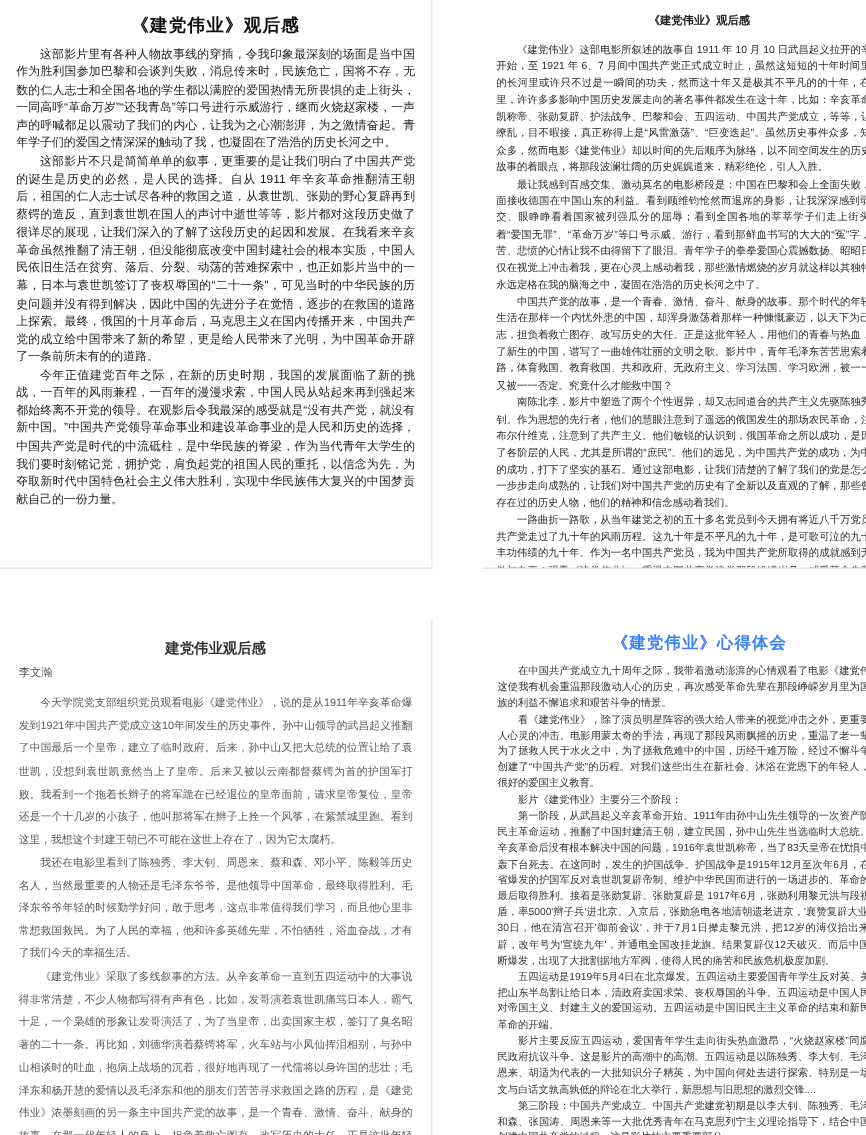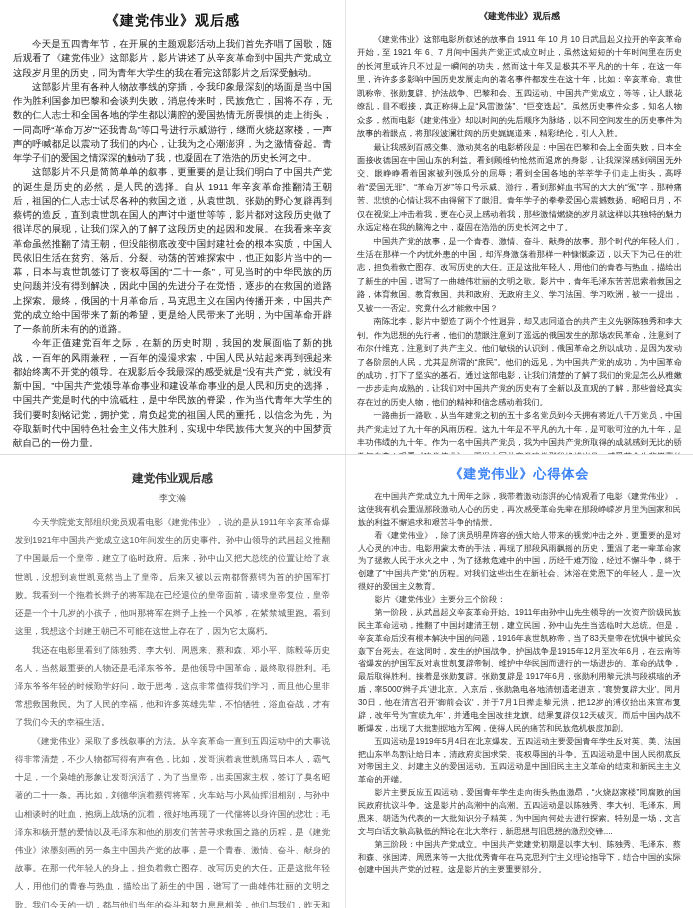--- a/index.html
+++ b/index.html
@@ -1,46 +1,45 @@
 <!DOCTYPE html>
 <html><head>
 <meta charset="utf-8">
 <style>
   html,body{margin:0;padding:0;background:#f2f2f2;}
   .sheet{width:693px;height:908px;background:#ffffff;display:grid;
          grid-template-columns:346px 347px;grid-template-rows:455px 453px;
-         font-family:"Liberation Sans",sans-serif;margin:0 auto;}
+         font-family:"Liberation Sans",sans-serif;margin:0 auto;gap:40px;}
   .page{box-sizing:border-box;overflow:hidden;background:#fff;position:relative;}
   .page-tl{border-right:1px solid #e4e4e4;border-bottom:1px solid #dedede;padding:6px 13px 4px;}
   .page-tr{border-bottom:1px solid #dedede;padding:7px 11px 4px;}
   .page-bl{border-right:1px solid #e4e4e4;padding:6px 15px 2px;}
   .page-br{padding:6px 12px 2px;}
 
   .tl-title{font-size:14px;font-weight:bold;text-align:center;color:#111;margin:6px 0 7px;letter-spacing:1px;}
   .page-tl p{font-size:9.5px;line-height:1.5;margin:0;text-indent:2em;text-align:justify;color:#1c1c1c;}
 
   .tr-title{font-size:9px;font-weight:bold;text-align:center;color:#222;margin:3px 0 10px;}
   .page-tr p{font-size:8.3px;line-height:1.62;margin:0;text-indent:2em;text-align:justify;color:#2a2a2a;}
 
   .bl-title{font-size:11.5px;font-weight:bold;text-align:center;color:#333;margin:10px 0 6px;}
-  .bl-author{font-size:9px;text-align:center;color:#555;margin:0 0 8px;}
+  .bl-author{font-size:9px;text-align:left;color:#555;margin:0 0 8px;}
   .page-bl p{font-size:8.6px;line-height:2.12;margin:0;text-indent:2em;text-align:justify;color:#585858;}
 
   .br-title{font-size:13px;font-weight:bold;text-align:center;color:#3b82f6;margin:4px 0 8px;letter-spacing:1px;}
   .page-br p{font-size:8.2px;line-height:1.57;margin:0;text-indent:2em;text-align:justify;color:#323232;}
 </style>
 </head>
 <body>
 
 <div class="sheet">
 
   <div class="page page-tl">
     <div class="tl-title">《建党伟业》观后感</div>
     <div>
-        <p>今天是五四青年节，在开展的主题观影活动上我们首先齐唱了国歌，随后观看了《建党伟业》这部影片，影片讲述了从辛亥革命到中国共产党成立这段岁月里的历史，同为青年大学生的我在看完这部影片之后深受触动。</p>
         <p>这部影片里有各种人物故事线的穿插，令我印象最深刻的场面是当中国作为胜利国参加巴黎和会谈判失败，消息传来时，民族危亡，国将不存，无数的仁人志士和全国各地的学生都以满腔的爱国热情无所畏惧的走上街头，一同高呼“革命万岁”“还我青岛”等口号进行示威游行，继而火烧赵家楼，一声声的呼喊都足以震动了我们的内心，让我为之心潮澎湃，为之激情奋起。青年学子们的爱国之情深深的触动了我，也凝固在了浩浩的历史长河之中。</p>
         <p>这部影片不只是简简单单的叙事，更重要的是让我们明白了中国共产党的诞生是历史的必然，是人民的选择。自从 1911 年辛亥革命推翻清王朝后，祖国的仁人志士试尽各种的救国之道，从袁世凯、张勋的野心复辟再到蔡锷的造反，直到袁世凯在国人的声讨中逝世等等，影片都对这段历史做了很详尽的展现，让我们深入的了解了这段历史的起因和发展。在我看来辛亥革命虽然推翻了清王朝，但没能彻底改变中国封建社会的根本实质，中国人民依旧生活在贫穷、落后、分裂、动荡的苦难探索中，也正如影片当中的一幕，日本与袁世凯签订了丧权辱国的“二十一条”，可见当时的中华民族的历史问题并没有得到解决，因此中国的先进分子在觉悟，逐步的在救国的道路上探索。最终，俄国的十月革命后，马克思主义在国内传播开来，中国共产党的成立给中国带来了新的希望，更是给人民带来了光明，为中国革命开辟了一条前所未有的的道路。</p>
         <p>今年正值建党百年之际，在新的历史时期，我国的发展面临了新的挑战，一百年的风雨兼程，一百年的漫漫求索，中国人民从站起来再到强起来都始终离不开党的领导。在观影后令我最深的感受就是“没有共产党，就没有新中国。”中国共产党领导革命事业和建设革命事业的是人民和历史的选择，中国共产党是时代的中流砥柱，是中华民族的脊梁，作为当代青年大学生的我们要时刻铭记党，拥护党，肩负起党的祖国人民的重托，以信念为先，为夺取新时代中国特色社会主义伟大胜利，实现中华民族伟大复兴的中国梦贡献自己的一份力量。</p>
       </div>
   </div>
 
   <div class="page page-tr">
     <div class="tr-title">《建党伟业》观后感</div>
     <div>
         <p>《建党伟业》这部电影所叙述的故事自 1911 年 10 月 10 日武昌起义拉开的辛亥革命开始，至 1921 年 6、7 月间中国共产党正式成立时止，虽然这短短的十年时间里在历史的长河里或许只不过是一瞬间的功夫，然而这十年又是极其不平凡的的十年，在这一年里，许许多多影响中国历史发展走向的著名事件都发生在这十年，比如：辛亥革命、袁世凯称帝、张勋复辟、护法战争、巴黎和会、五四运动、中国共产党成立，等等，让人眼花缭乱，目不暇接，真正称得上是“风雷激荡”、“巨变迭起”。虽然历史事件众多，知名人物众多，然而电影《建党伟业》却以时间的先后顺序为脉络，以不同空间发生的历史事件为故事的着眼点，将那段波澜壮阔的历史娓娓道来，精彩绝伦，引人入胜。</p>

